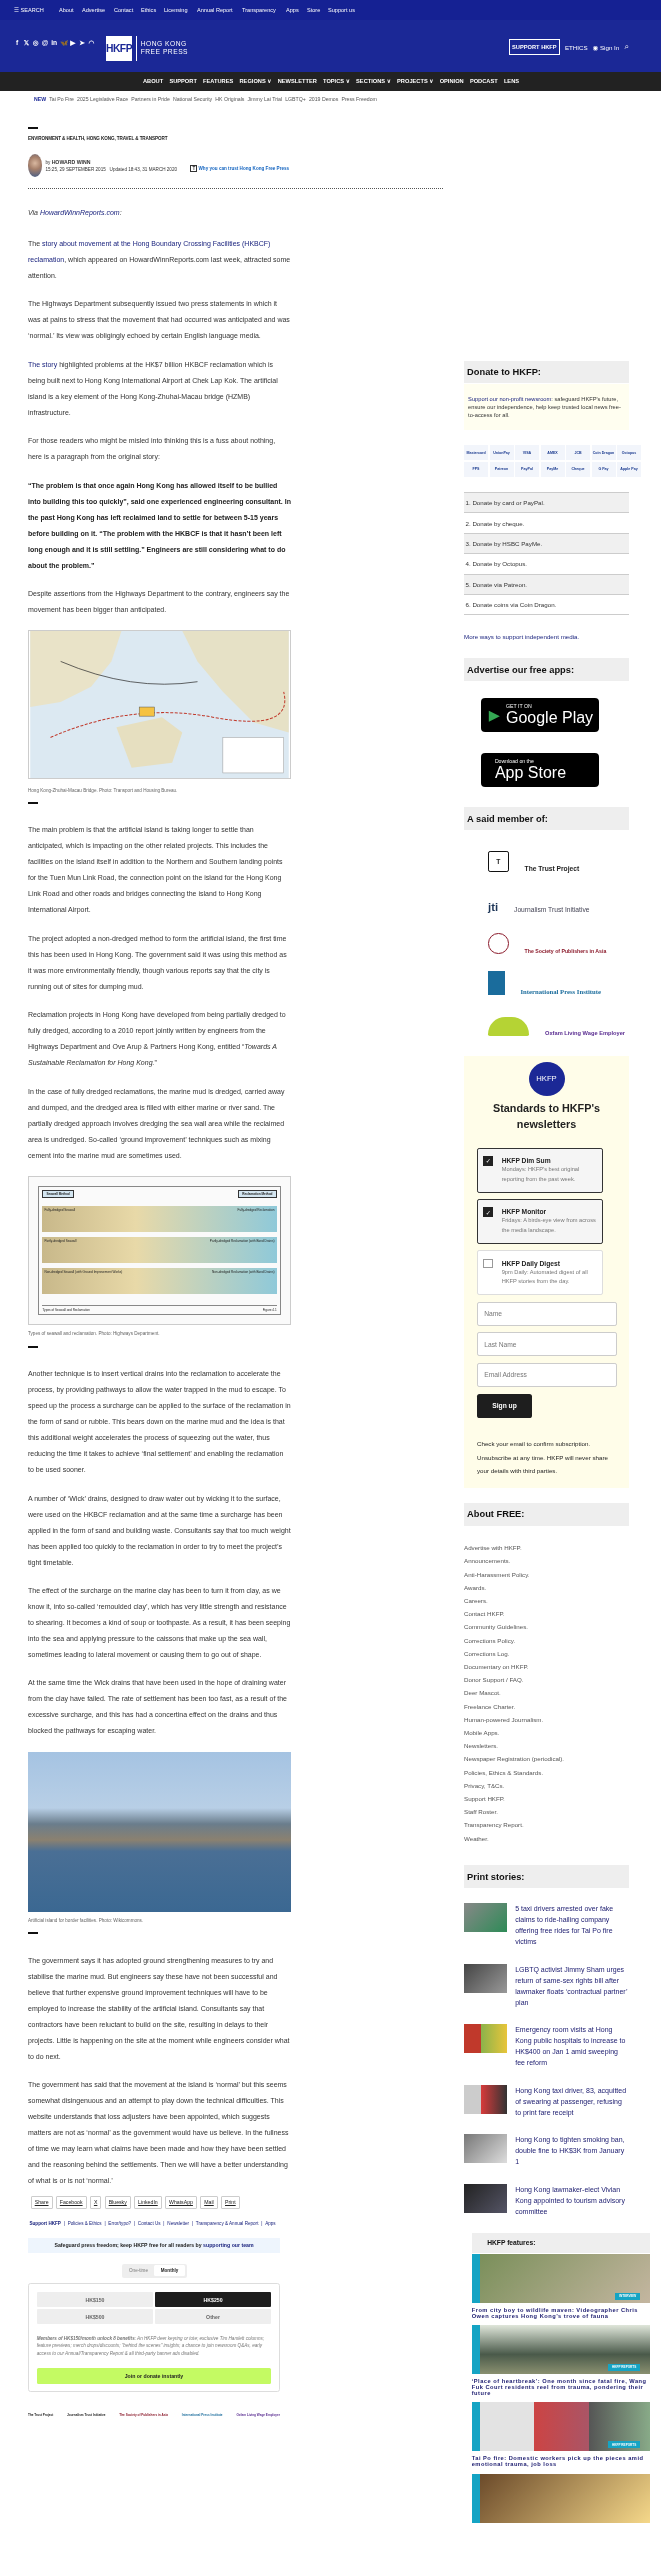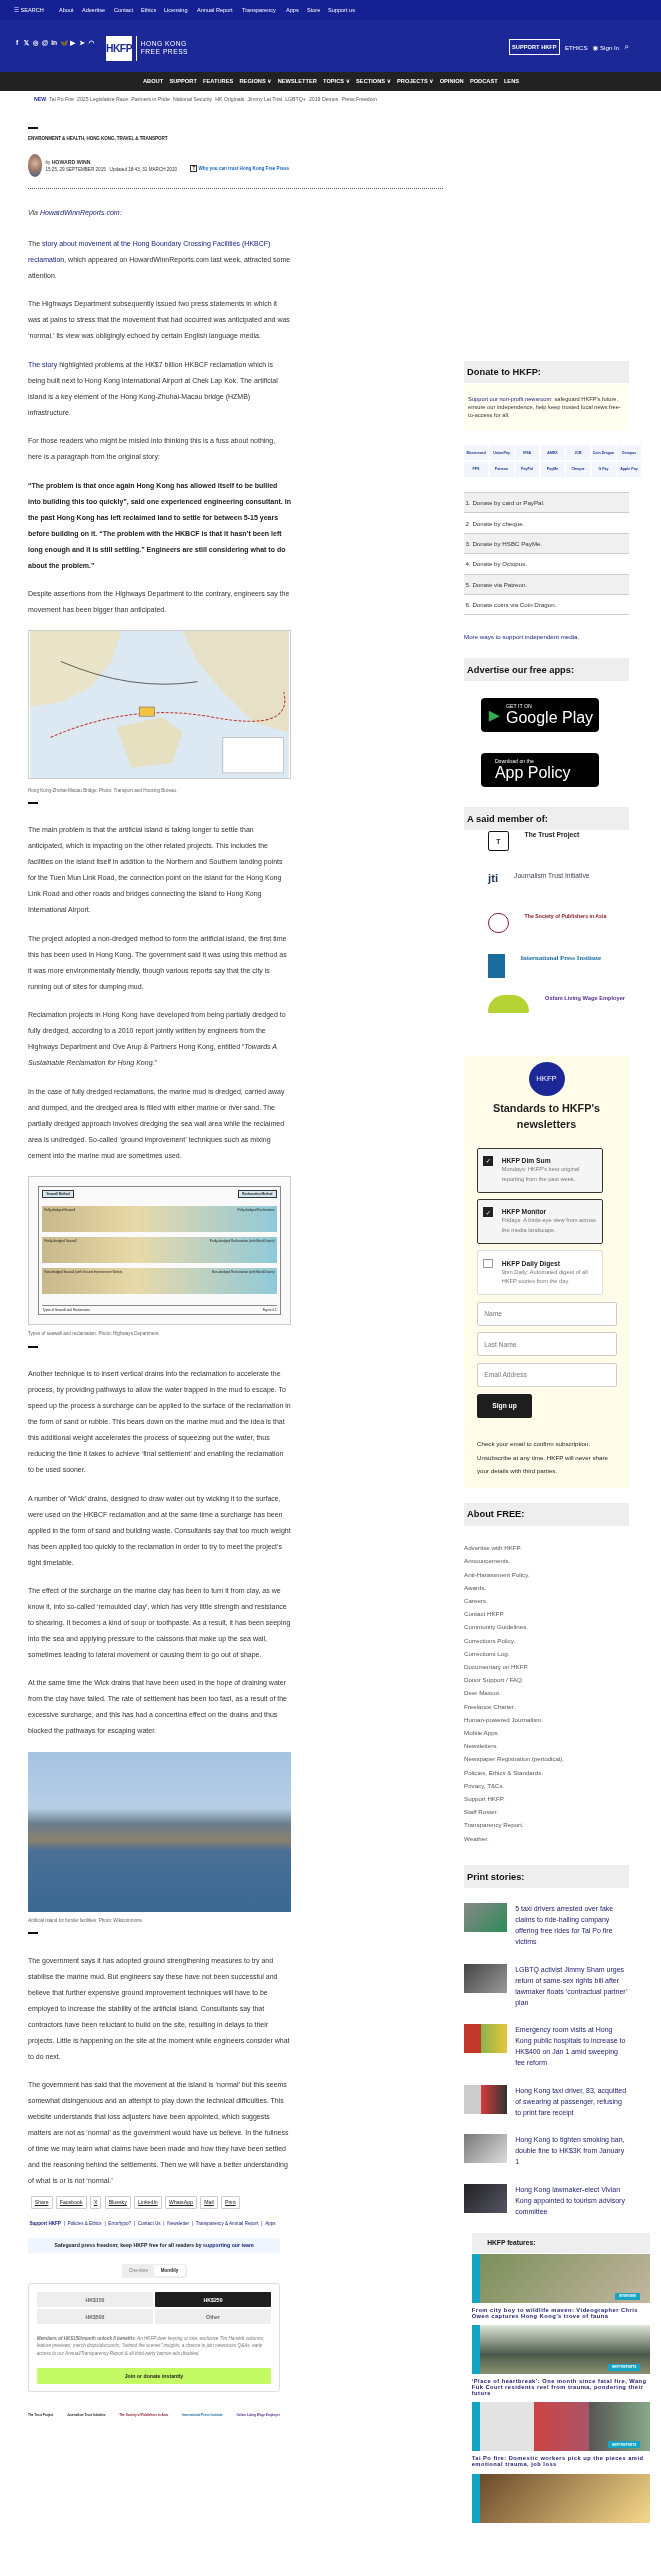--- a/index.html
+++ b/index.html
@@ -39,21 +39,21 @@
 .side-h{background:#eee;font-size:9.3px;font-weight:bold;padding:6.2px 3.1px;color:#111;margin-bottom:1px}
 .donate-note{background:#fffef0;padding:10.3px 4.1px;font-size:5.7px;line-height:8.2px;color:#333}
 .pay-grid{display:grid;grid-template-columns:repeat(7,24px);gap:1.5px;margin:15.5px 0}
 .pay-grid span{height:15px;background:#f2f5fb;font-size:3.6px;font-weight:bold;display:flex;align-items:center;justify-content:center;color:#1a3a8f}
 .don-list div{font-size:6.2px;padding:6.2px 1.5px;border-top:0.5px solid #ccc;color:#333}
 .don-list div:nth-child(odd){background:#f0f0f0}
 .more-link{font-size:6.2px;margin:17.5px 0 18.5px;display:block}
 .app-btn{width:118px;height:34px;background:#000;border-radius:4.1px;margin:0 0 20.6px 16.5px;color:#fff;display:flex;align-items:center;padding-left:8.2px;gap:6.2px}
 .app-btn .small{font-size:5.2px}
 .app-btn .big{font-size:16px}
-.member{height:41px;display:flex;align-items:flex-start;padding-left:24px;font-size:6.7px;font-weight:bold;gap:16px}
+.member{height:41px;display:flex;align-items:flex-end;padding-left:24px;font-size:6.7px;font-weight:bold;gap:16px}
 .member .mk{width:20.6px;height:20.6px;border:1px solid #111;border-radius:2.1px;display:flex;align-items:center;justify-content:center;font-weight:bold}
 .newsletter{background:#fffde9;padding:5.2px 13px 10.3px;text-align:center;margin-top:20.6px}
 .hkfp-circle{width:36px;height:34px;border-radius:50%;background:#1b2896;color:#fff;font-size:7.7px;display:flex;align-items:center;justify-content:center;margin:0 auto 4.1px}
 .nl-title{font-size:10.8px;font-weight:bold;line-height:16.5px;margin-bottom:15.5px}
 .nl-opt{border:0.5px solid #333;border-radius:2.1px;background:#f5f5f5;padding:7.2px 5.2px;display:flex;gap:8.2px;text-align:left;width:126px;margin-bottom:6.2px}
 .nl-opt.off{border-color:#ddd;background:#fff}
 .cb{width:10.3px;height:9.3px;background:#222;color:#fff;font-size:6.2px;display:flex;align-items:center;justify-content:center;flex:none}
 .cb.off{background:#fff;border:0.5px solid #999}
 .nl-opt b{font-size:6.7px}
 .nl-opt p{font-size:5.7px;color:#777;line-height:9.8px}
@@ -326,21 +326,21 @@
     <span style="font-size:14.4px;color:#34a853">▶</span>
     <div>
         <div class="small">GET IT ON</div>
         <div class="big">Google Play</div>
       </div>
   </div>
   <div class="app-btn">
     <span style="font-size:14.4px"></span>
     <div>
         <div class="small">Download on the</div>
-        <div class="big">App Policy</div>
+        <div class="big">App Store</div>
       </div>
   </div>
 
   <div class="side-h">A said member of:</div>
   <div class="member">
       <span class="mk">T</span>
       <span>The Trust Project</span>
     </div>
   <div class="member">
       <span style="font-size:11.3px;color:#1d3557">jti</span>

